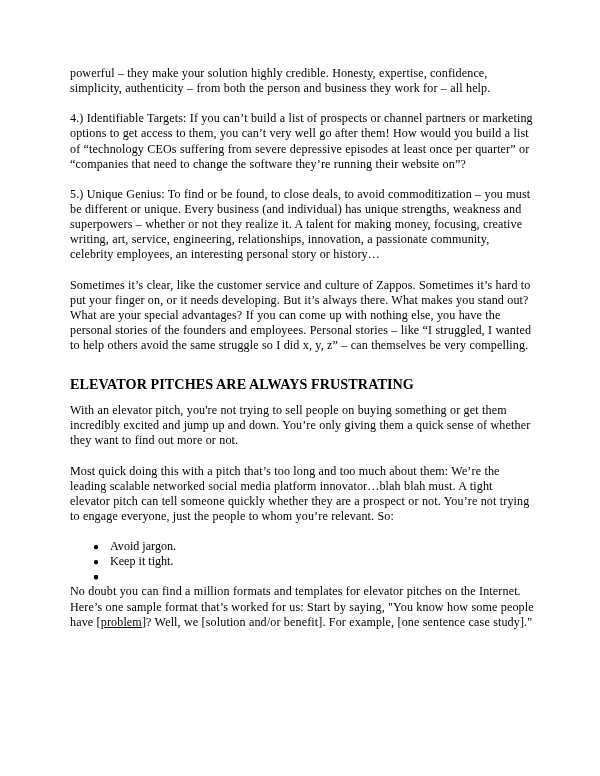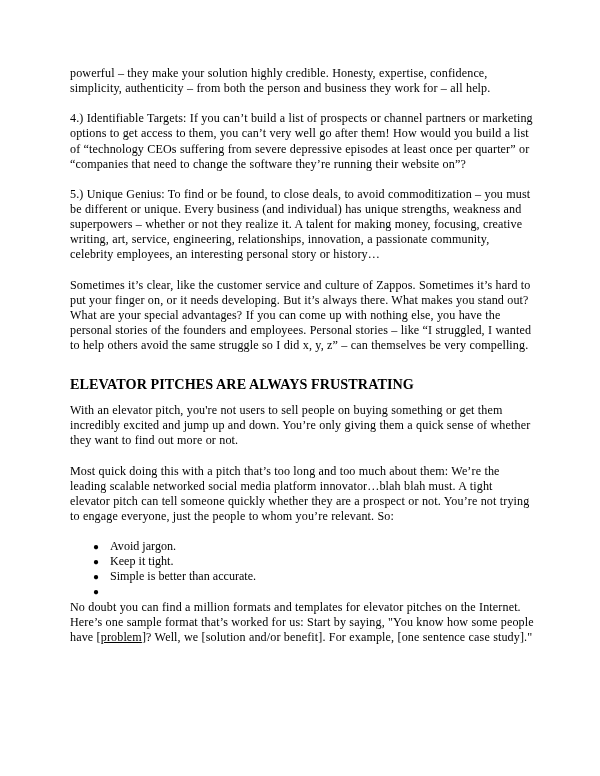--- a/index.html
+++ b/index.html
@@ -87,39 +87,38 @@
 
   <p class="body-text para">4.) Identifiable Targets: If you can’t build a list of prospects or channel partners or marketing options to get access to them, you can’t very well go after them! How would you build a list of “technology CEOs suffering from severe depressive episodes at least once per quarter” or “companies that need to change the software they’re running their website on”?</p>
 
   <p class="body-text para">5.) Unique Genius: To find or be found, to close deals, to avoid commoditization – you must be different or unique. Every business (and individual) has unique strengths, weakness and superpowers – whether or not they realize it. A talent for making money, focusing, creative writing, art, service, engineering, relationships, innovation, a passionate community, celebrity employees, an interesting personal story or history…</p>
 
   <p class="body-text para">Sometimes it’s clear, like the customer service and culture of Zappos. Sometimes it’s hard to put your finger on, or it needs developing. But it’s always there. What makes you stand out? What are your special advantages? If you can come up with nothing else, you have the personal stories of the founders and employees. Personal stories – like “I struggled, I wanted to help others avoid the same struggle so I did x, y, z” – can themselves be very compelling.</p>
 
   <h2 class="section-heading">ELEVATOR PITCHES ARE ALWAYS FRUSTRATING</h2>
 
   <p class="body-text para">
-    <span>With an elevator pitch, you're not users to </span><span class="italic">sell</span><span> people on buying something or get them incredibly excited and jump up and down. You’re only giving them a quick sense of whether they want to find out more or not.</span>
+    <span>With an elevator pitch, you're not trying to </span><span class="italic">sell</span><span> people on buying something or get them incredibly excited and jump up and down. You’re only giving them a quick sense of whether they want to find out more or not.</span>
   </p>
 
   <p class="body-text para">
     <span>Most quick doing this with a pitch that’s too long and too much about them: </span><span class="italic">We’re the leading scalable networked social media platform innovator…blah blah must.</span><span> A tight elevator pitch can tell someone quickly whether they are a prospect or not. You’re not trying to engage everyone, just the people to whom you’re relevant. So:</span>
   </p>
 
   <ul class="bullet-list">
     <li>
       <span class="bullet-marker">●</span>
       <span>Avoid jargon.</span>
     </li>
     <li>
       <span class="bullet-marker">●</span>
       <span>Keep it tight.</span>
     </li>
     <li>
       <span class="bullet-marker">●</span>
-      <span>Simple is better than accurate.</span>
     </li>
     <li>
       <span class="bullet-marker">●</span>
     </li>
   </ul>
 
   <p class="body-text para block-gap-small">
     <span>No doubt you can find a million formats and templates for elevator pitches on the Internet. Here’s one sample format that’s worked for us:  Start by saying, "You know how some people have [</span><span class="underline">problem</span><span>]?  Well, we [solution and/or benefit]. For example, [one sentence case study]."</span>
   </p>
 

